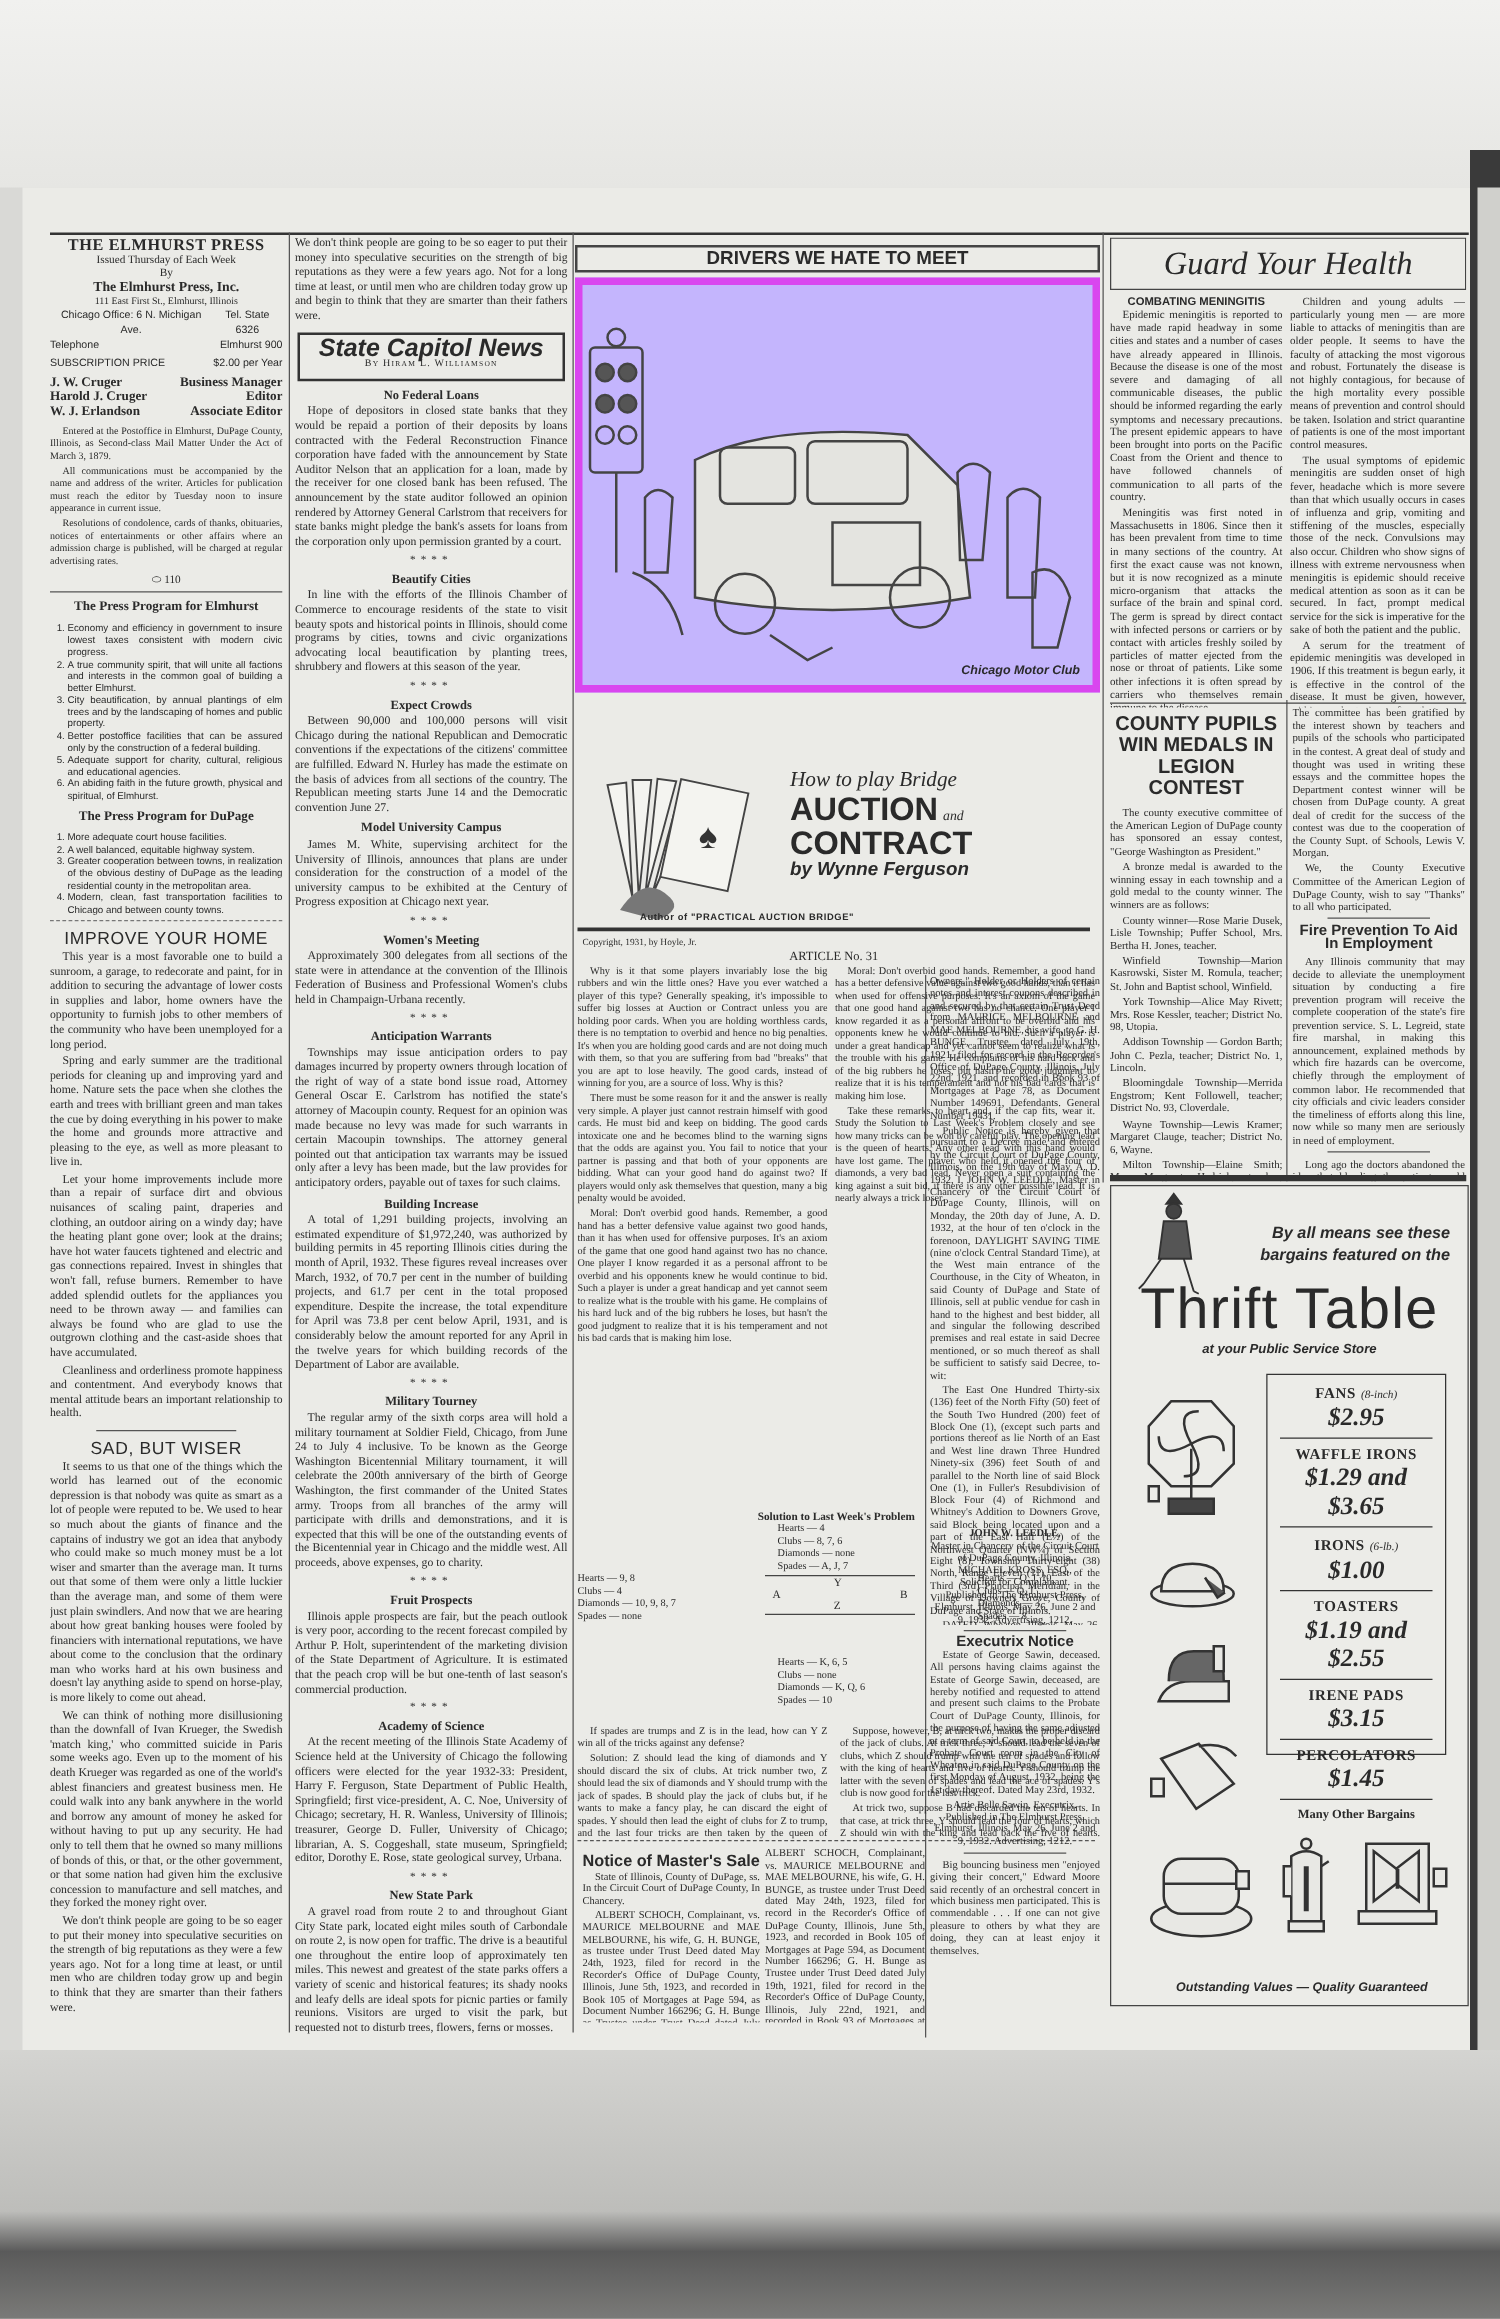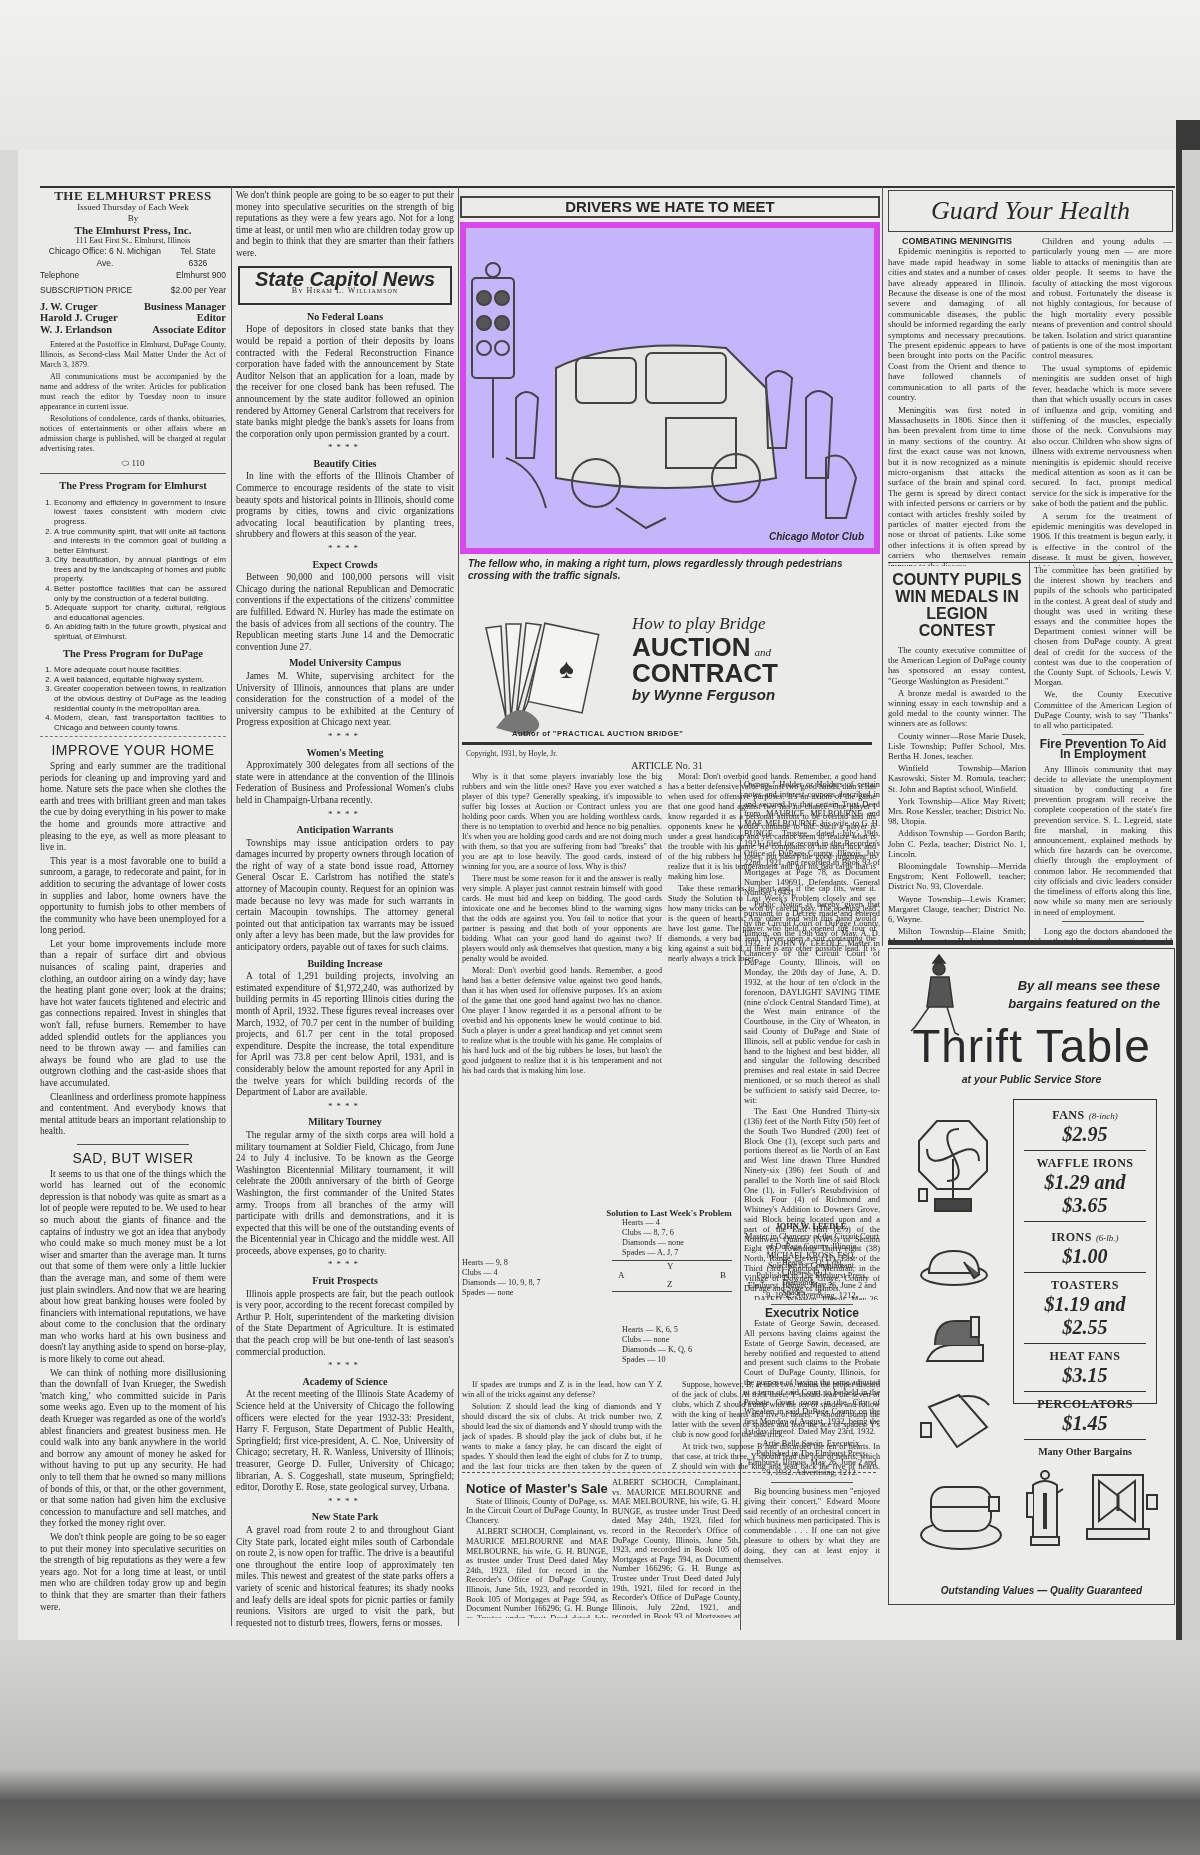--- a/index.html
+++ b/index.html
@@ -117,22 +117,22 @@
   </ol>
   <h3>The Press Program for DuPage</h3>
   <ol>
     <li>More adequate court house facilities.</li>
     <li>A well balanced, equitable highway system.</li>
     <li>Greater cooperation between towns, in realization of the obvious destiny of DuPage as the leading residential county in the metropolitan area.</li>
     <li>Modern, clean, fast transportation facilities to Chicago and between county towns.</li>
   </ol>
   <div style="border-top:1px dashed #777;"></div>
   <h2 class="big">IMPROVE YOUR HOME</h2>
+  <p>This year is a most favorable one to build a sunroom, a garage, to redecorate and paint, for in addition to securing the advantage of lower costs in supplies and labor, home owners have the opportunity to furnish jobs to other members of the community who have been unemployed for a long period.</p>
   <p>Spring and early summer are the traditional periods for cleaning up and improving yard and home. Nature sets the pace when she clothes the earth and trees with brilliant green and man takes the cue by doing everything in his power to make the home and grounds more attractive and pleasing to the eye, as well as more pleasant to live in.</p>
-  <p>This year is a most favorable one to build a sunroom, a garage, to redecorate and paint, for in addition to securing the advantage of lower costs in supplies and labor, home owners have the opportunity to furnish jobs to other members of the community who have been unemployed for a long period.</p>
   <p>Let your home improvements include more than a repair of surface dirt and obvious nuisances of scaling paint, draperies and clothing, an outdoor airing on a windy day; have the heating plant gone over; look at the drains; have hot water faucets tightened and electric and gas connections repaired. Invest in shingles that won't fall, refuse burners. Remember to have added splendid outlets for the appliances you need to be thrown away — and families can always be found who are glad to use the outgrown clothing and the cast-aside shoes that have accumulated.</p>
   <p>Cleanliness and orderliness promote happiness and contentment. And everybody knows that mental attitude bears an important relationship to health.</p>
   <div style="border-top:1px solid #555;width:60%;margin:6px auto;"></div>
   <h2 class="big">SAD, BUT WISER</h2>
   <p>It seems to us that one of the things which the world has learned out of the economic depression is that nobody was quite as smart as a lot of people were reputed to be. We used to hear so much about the giants of finance and the captains of industry we got an idea that anybody who could make so much money must be a lot wiser and smarter than the average man. It turns out that some of them were only a little luckier than the average man, and some of them were just plain swindlers. And now that we are hearing about how great banking houses were fooled by financiers with international reputations, we have about come to the conclusion that the ordinary man who works hard at his own business and doesn't lay anything aside to spend on horse-play, is more likely to come out ahead.</p>
   <p>We can think of nothing more disillusioning than the downfall of Ivan Krueger, the Swedish 'match king,' who committed suicide in Paris some weeks ago. Even up to the moment of his death Krueger was regarded as one of the world's ablest financiers and greatest business men. He could walk into any bank anywhere in the world and borrow any amount of money he asked for without having to put up any security. He had only to tell them that he owned so many millions of bonds of this, or that, or the other government, or that some nation had given him the exclusive concession to manufacture and sell matches, and they forked the money right over.</p>
   <p>We don't think people are going to be so eager to put their money into speculative securities on the strength of big reputations as they were a few years ago. Not for a long time at least, or until men who are children today grow up and begin to think that they are smarter than their fathers were.</p>
 </div>
 
 <div class="col" style="left:236px;width:218px;height:1440px;">
@@ -196,21 +196,20 @@
         <path d="M50 170 q10 -12 22 0 l-4 60 h-18z"></path>
         <path d="M300 150 q12 -14 26 0 l-6 70 h-18z"></path>
         <path d="M340 170 q12 -14 26 0 l-4 80 h-22z"></path>
         <path d="M360 230 q20 -10 30 20 l-10 40 h-20z"></path>
         <path d="M40 230 q30 10 40 50"></path>
         <path d="M150 280 l30 20 l20 -10"></path>
       </g>
     </svg>
     <div style="position:absolute;right:10px;bottom:6px;font-family:'Liberation Sans',sans-serif;font-style:italic;font-weight:bold;font-size:10px;">Chicago Motor Club</div>
   </div>
-  <div class="caption">The fellow who, in making a right turn, plows regardlessly through pedestrians crossing with the traffic signals.</div>
 </div>
 
 <div class="bridge">
   <div style="position:absolute;left:4px;top:6px;width:140px;height:120px;">
     <svg width="140" height="120" viewBox="0 0 140 120">
       <g fill="#f4f4f0" stroke="#444" stroke-width="1.5">
         <path d="M40 100 L20 10 L35 8 Z"></path>
           <path d="M45 100 L40 6 L55 6 Z"></path>
         <path d="M50 100 L60 5 L75 7 Z"></path>
           <path d="M55 100 L80 8 L94 12 Z"></path>
@@ -446,21 +445,21 @@
     </div>
     <div class="item">
       <div><span class="n">IRONS</span> <span style="font-style:italic;font-size:9px;">(6-lb.)</span></div>
       <div class="p">$1.00</div>
     </div>
     <div class="item">
       <div class="n">TOASTERS</div>
       <div class="p">$1.19 and $2.55</div>
     </div>
     <div class="item">
-      <div class="n">HEAT FANS</div>
+      <div class="n">IRENE PADS</div>
       <div class="p">$3.15</div>
     </div>
     <div class="item">
       <div class="n">PERCOLATORS</div>
       <div class="p">$1.45</div>
     </div>
     <div class="more">Many Other Bargains</div>
   </div>
   <div class="footer">Outstanding Values — Quality Guaranteed</div>
 </div>

